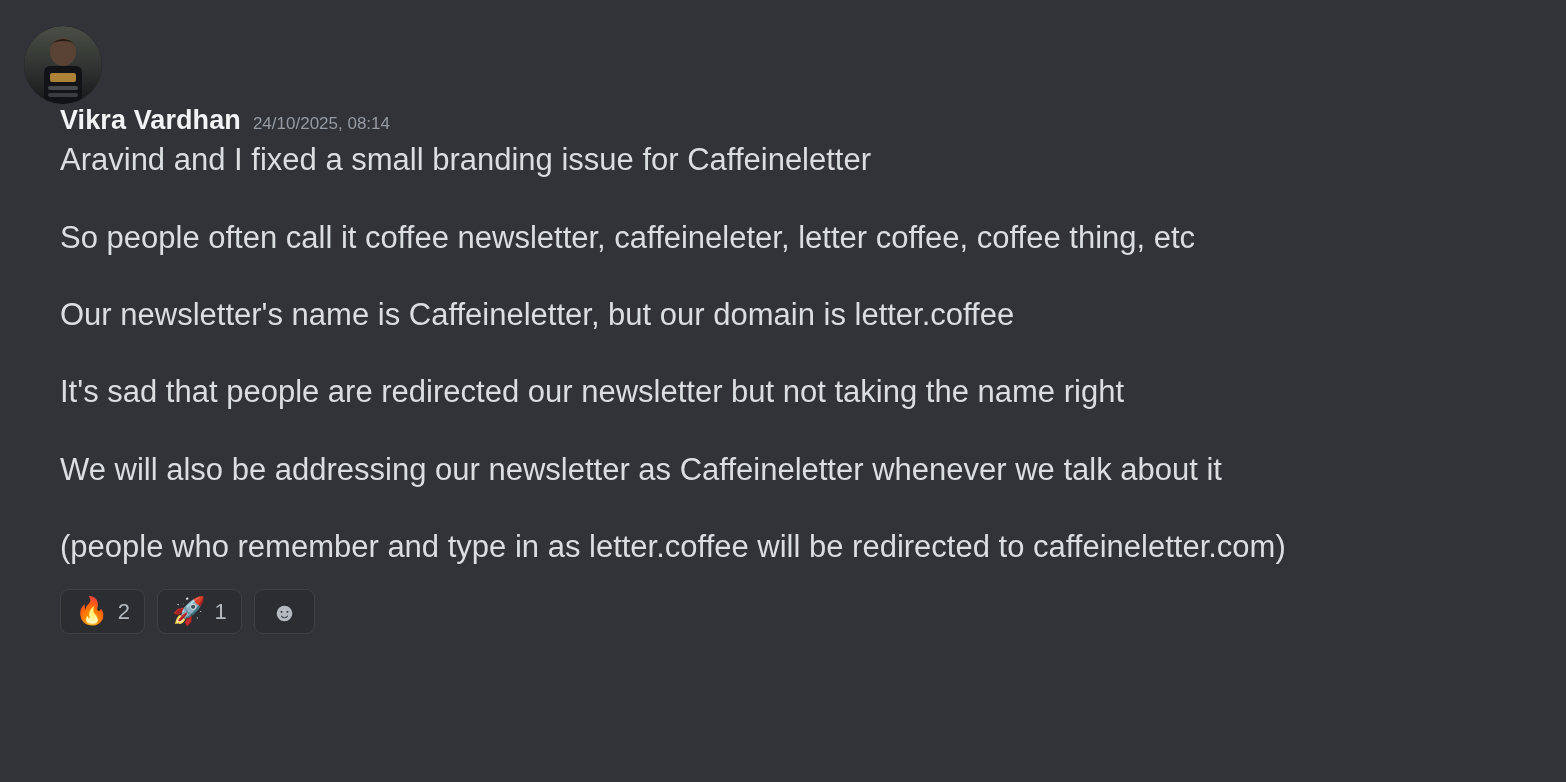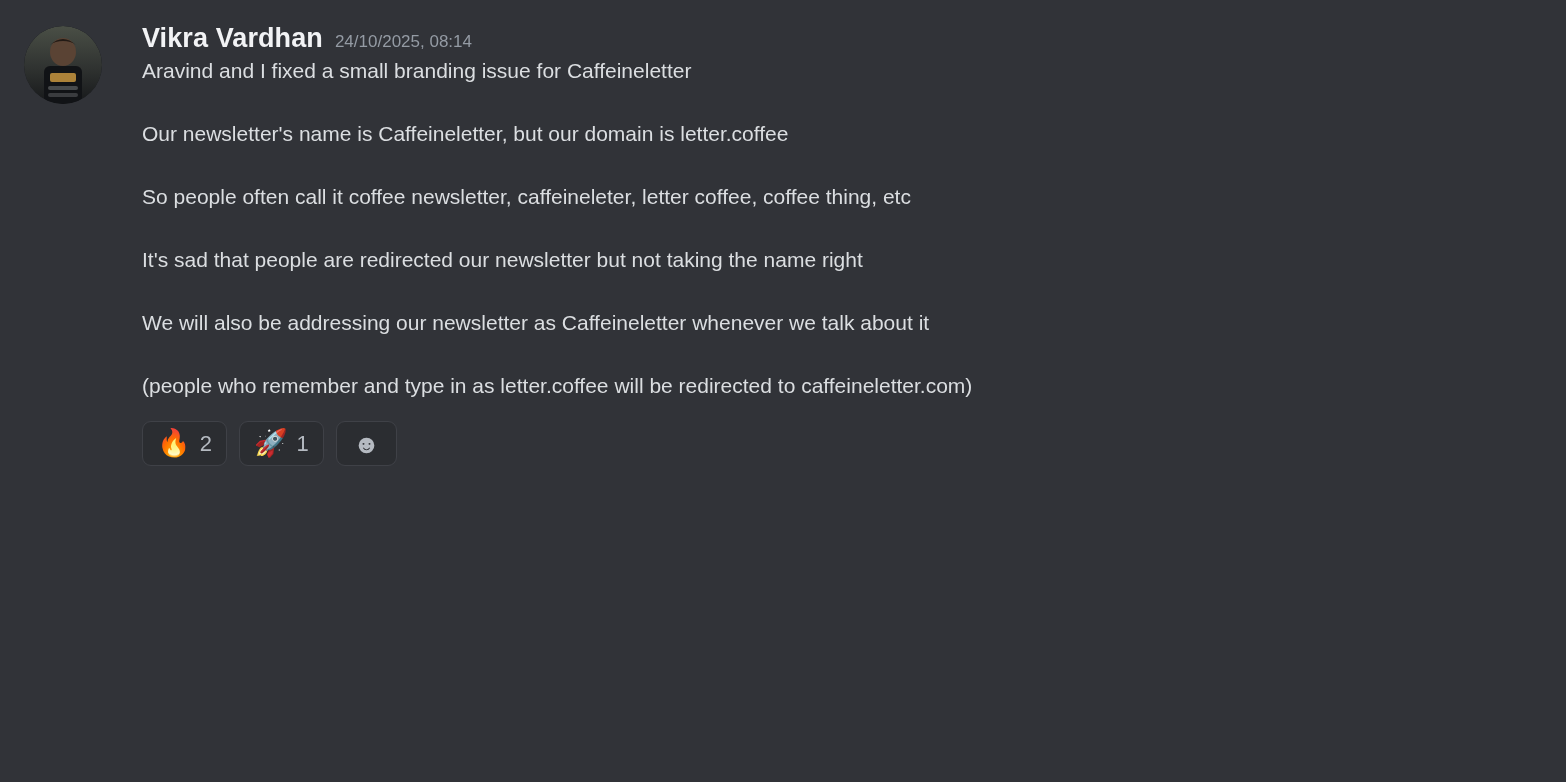--- a/index.html
+++ b/index.html
@@ -14,21 +14,21 @@
     font-family: "Liberation Sans", sans-serif;
     color: #dbdee1;
     -webkit-font-smoothing: antialiased;
   }
 
   .message {
     position: relative;
     padding: 22px 24px 0 24px;
     box-sizing: border-box;
     display: flex;
-    flex-direction: row;
+    flex-direction: column;
     align-items: flex-start;
   }
 
   .avatar-wrap {
     flex: 0 0 auto;
     width: 82px;
     padding-top: 4px;
   }
 
   .avatar {
@@ -62,21 +62,21 @@
     letter-spacing: 0.1px;
   }
 
   .timestamp {
     font-size: 17px;
     color: #949ba4;
   }
 
   .msg-text p {
     margin: 0;
-    font-size: 21px;
+    font-size: 31px;
     line-height: 1.43;
     color: #dbdee1;
     white-space: pre-wrap;
   }
   .msg-text p.spacer-before {
     margin-top: 33px;
   }
 
   .reactions {
     display: flex;
@@ -146,22 +146,22 @@
   </div>
 
   <div class="body-col">
     <div class="msg-header">
       <span class="username">Vikra Vardhan</span>
       <span class="timestamp">24/10/2025, 08:14</span>
     </div>
 
     <div class="msg-text">
       <p>Aravind and I fixed a small branding issue for Caffeineletter</p>
+      <p class="spacer-before">So people often call it coffee newsletter, caffeineleter, letter coffee, coffee thing, etc</p>
       <p class="spacer-before">Our newsletter's name is Caffeineletter, but our domain is letter.coffee</p>
-      <p class="spacer-before">So people often call it coffee newsletter, caffeineleter, letter coffee, coffee thing, etc</p>
       <p class="spacer-before">It's sad that people are redirected our newsletter but not taking the name right</p>
       <p class="spacer-before">We will also be addressing our newsletter as Caffeineletter whenever we talk about it</p>
       <p class="spacer-before">(people who remember and type in as letter.coffee will be redirected to caffeineletter.com)</p>
     </div>
 
     <div class="reactions">
       <div class="reaction">
         <span class="emo">🔥</span>
         <span class="cnt">2</span>
       </div>

